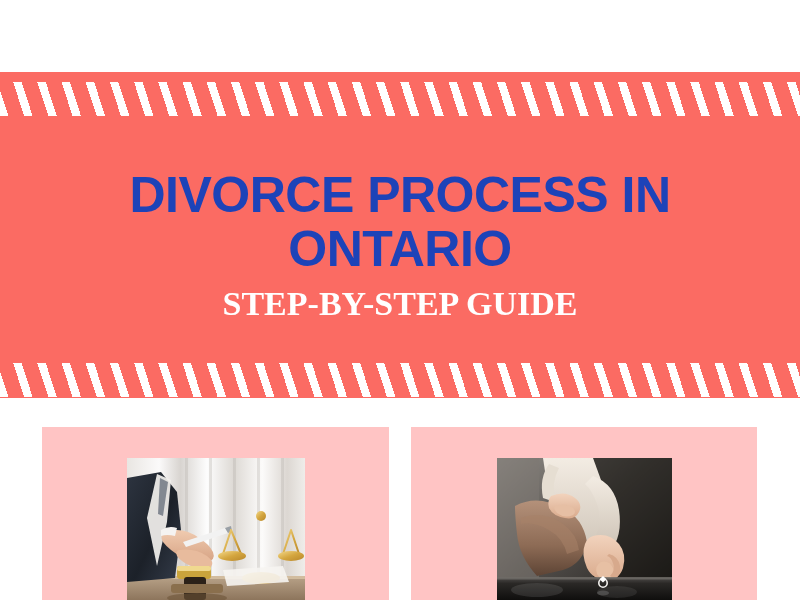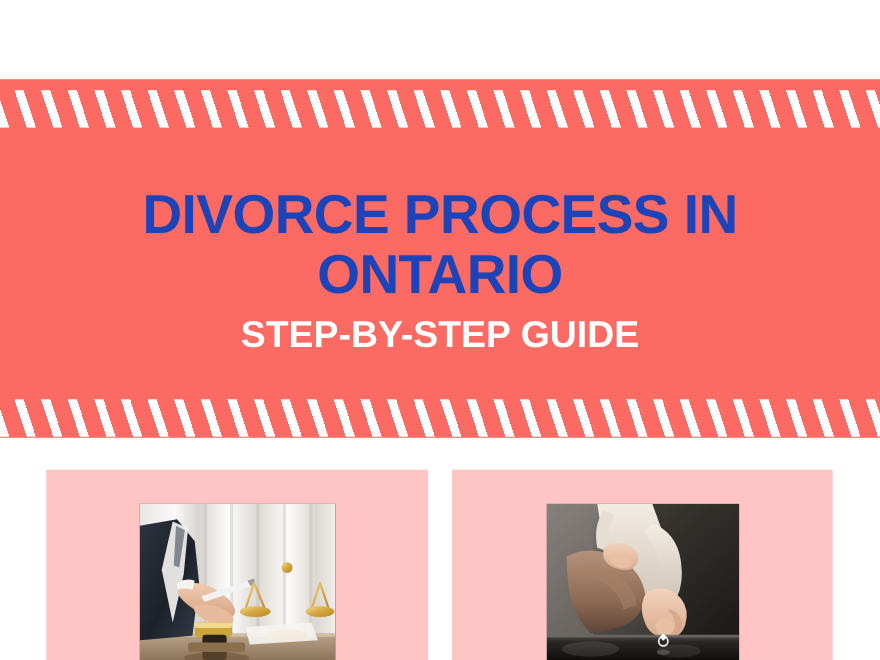--- a/index.html
+++ b/index.html
@@ -62,21 +62,21 @@
     font-size: 50px;
     line-height: 54px;
     letter-spacing: -0.5px;
     text-transform: uppercase;
     padding: 0 60px;
   }
 
   .subhead {
     margin-top: 8px;
     color: #ffffff;
-    font-family: Liberation Sans, sans-serif;
+    font-family: Liberation Serif, serif;
     font-weight: bold;
     font-size: 34px;
     line-height: 40px;
     letter-spacing: 0px;
     text-transform: uppercase;
   }
 
   
   .card {
     position: absolute;

